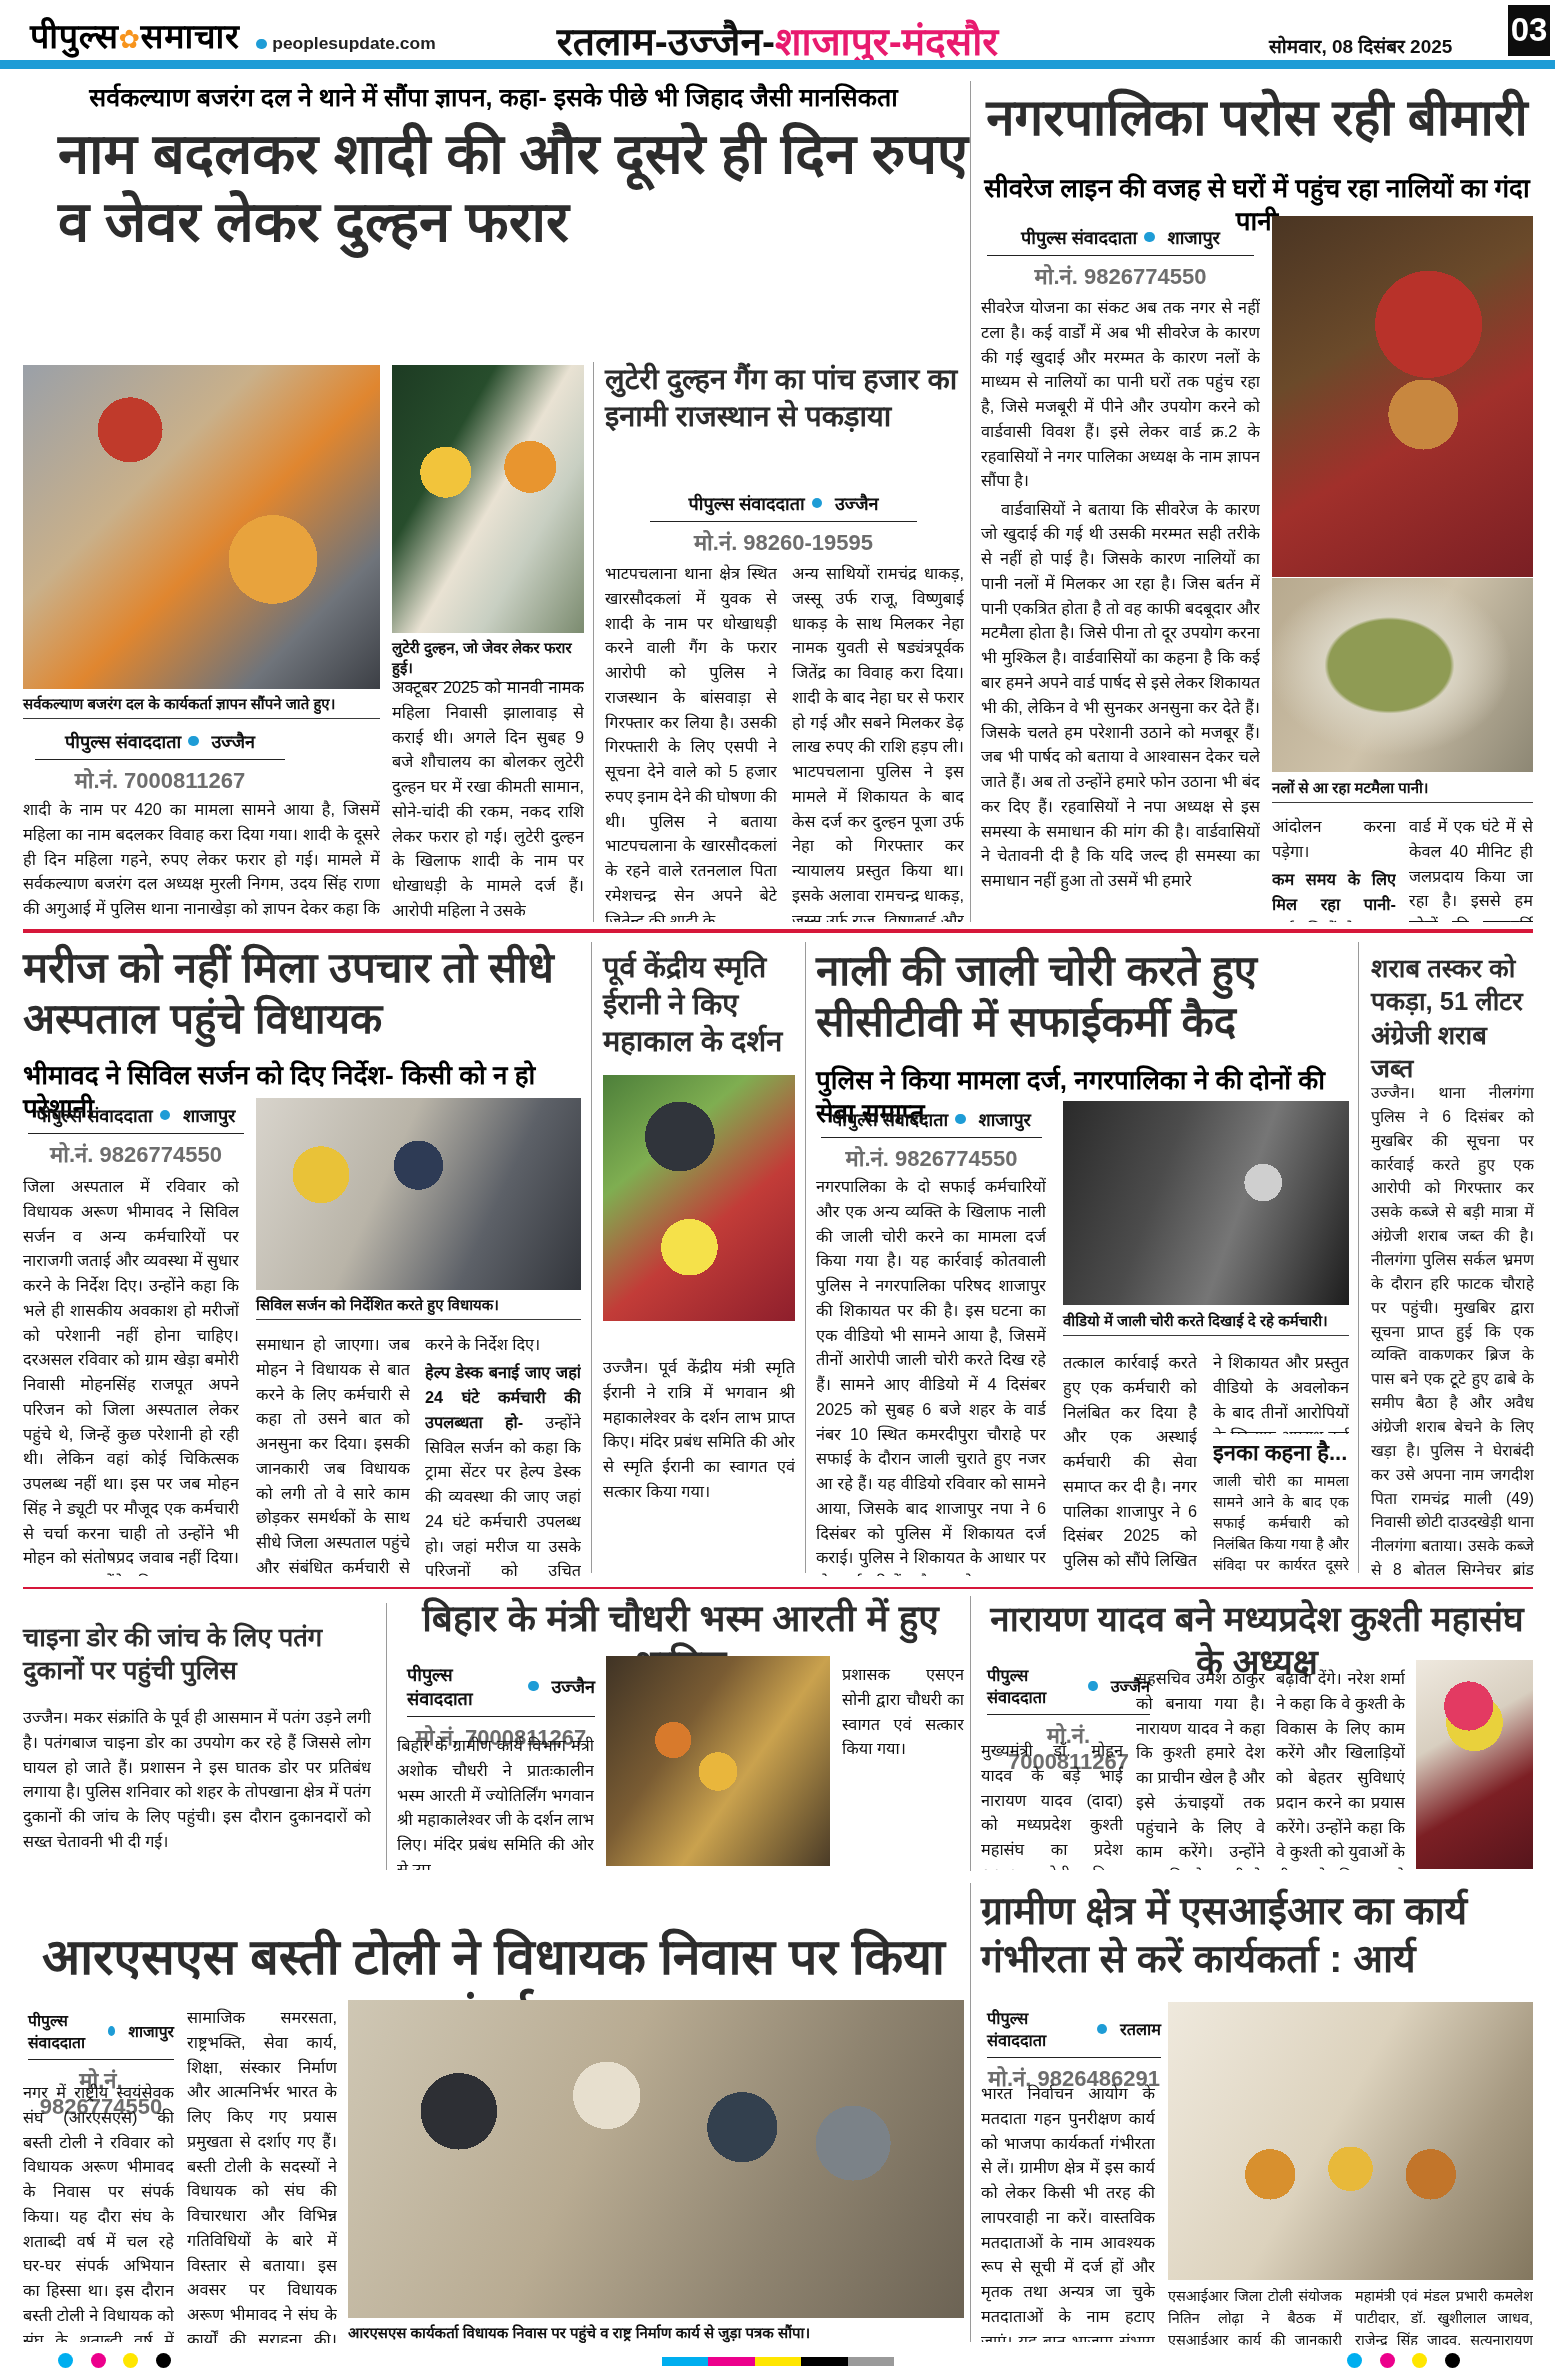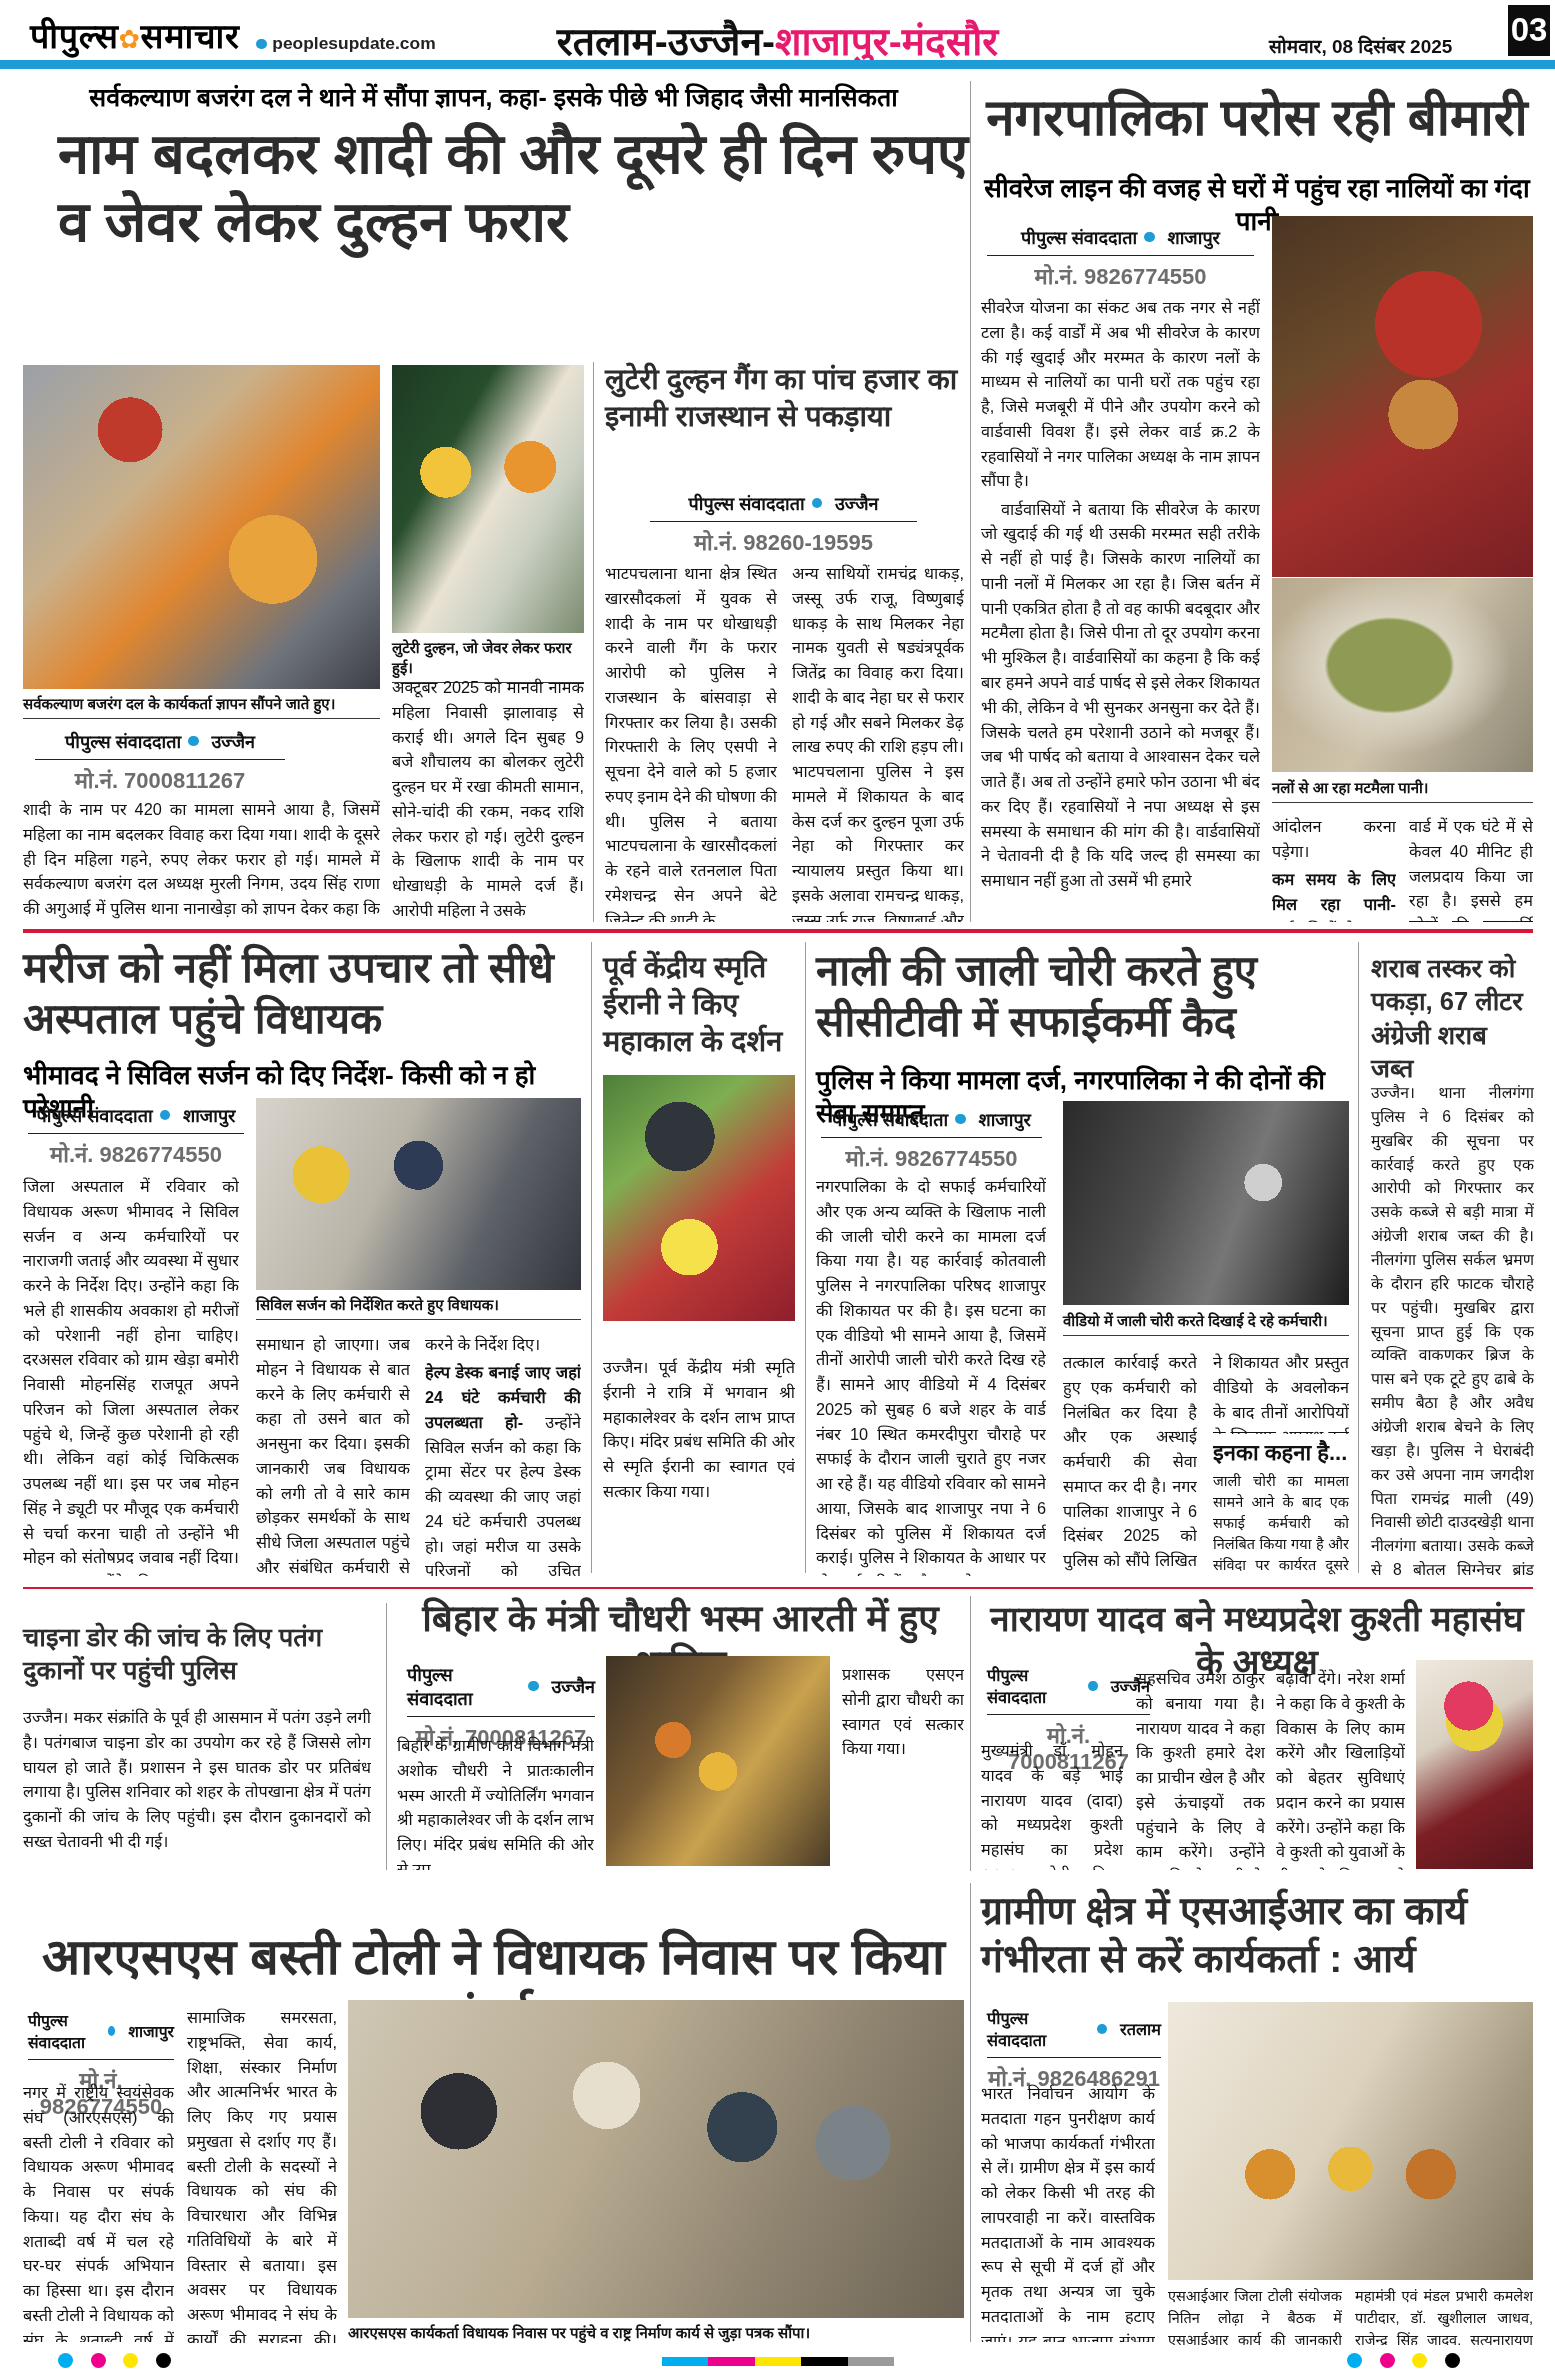--- a/index.html
+++ b/index.html
@@ -201,21 +201,21 @@
   <div class="abs body" style="left:1213px;top:1350px;width:136px;height:84px;">
     <p class="noind">ने शिकायत और प्रस्तुत वीडियो के अवलोकन के बाद तीनों आरोपियों के खिलाफ अपराध दर्ज कर जांच शुरू कर दी है।</p>
   </div>
   <div class="abs" style="left:1213px;top:1436px;width:136px;height:142px;overflow:hidden;">
     <div class="qhead">इनका कहना है...</div>
     <div class="qtext">जाली चोरी का मामला सामने आने के बाद एक सफाई कर्मचारी को निलंबित किया गया है और संविदा पर कार्यरत दूसरे कर्मचारी की सेवा समाप्त कर दी गई है। तीसरे कर्मचारी का नाम अभी सामने नहीं आया है।</div>
 
   </div>
 
   <div class="vrule abs" style="left:1358px;top:942px;height:631px;"></div>
-  <div class="abs hl-xs" style="left:1371px;top:952px;width:163px;">शराब तस्कर को पकड़ा, 67 लीटर अंग्रेजी शराब जब्त</div>
+  <div class="abs hl-xs" style="left:1371px;top:952px;width:163px;">शराब तस्कर को पकड़ा, 51 लीटर अंग्रेजी शराब जब्त</div>
   <div class="abs body" style="left:1371px;top:1081px;width:163px;height:494px;font-size:15.7px;">
     <p class="noind">उज्जैन। थाना नीलगंगा पुलिस ने 6 दिसंबर को मुखबिर की सूचना पर कार्रवाई करते हुए एक आरोपी को गिरफ्तार कर उसके कब्जे से बड़ी मात्रा में अंग्रेजी शराब जब्त की है। नीलगंगा पुलिस सर्कल भ्रमण के दौरान हरि फाटक चौराहे पर पहुंची। मुखबिर द्वारा सूचना प्राप्त हुई कि एक व्यक्ति वाकणकर ब्रिज के पास बने एक टूटे हुए ढाबे के समीप बैठा है और अवैध अंग्रेजी शराब बेचने के लिए खड़ा है। पुलिस ने घेराबंदी कर उसे अपना नाम जगदीश पिता रामचंद्र माली (49) निवासी छोटी दाउदखेड़ी थाना नीलगंगा बताया। उसके कब्जे से 8 बोतल सिग्नेचर ब्रांड अंग्रेजी शराब जब्त की गई। और शराब तस्कर के वाहन की डिग्गी की तलाशी लेने पर तीन पेटी लंदन प्राइड ब्रांड व्हिस्की जिसमें कुल 36 बोतलें थीं तथा दो पेटी 8 पीएम ब्रांड व्हिस्की जिसमें 24 बोतलें थीं, बरामद हुईं। इस प्रकार कुल 68 बोतल जब्त की गई।</p>
   </div>
 
   <div class="abs redrule" style="left:23px;top:1587px;width:1510px;height:2.3px;"></div>
 
   <div class="abs hl-xs" style="left:23px;top:1621px;width:348px;">चाइना डोर की जांच के लिए पतंग दुकानों पर पहुंची पुलिस</div>
   <div class="abs body" style="left:23px;top:1705px;width:348px;height:166px;">
     <p class="noind">उज्जैन। मकर संक्रांति के पूर्व ही आसमान में पतंग उड़ने लगी है। पतंगबाज चाइना डोर का उपयोग कर रहे हैं जिससे लोग घायल हो जाते हैं। प्रशासन ने इस घातक डोर पर प्रतिबंध लगाया है। पुलिस शनिवार को शहर के तोपखाना क्षेत्र में पतंग दुकानों की जांच के लिए पहुंची। इस दौरान दुकानदारों को सख्त चेतावनी भी दी गई।</p>
   </div>

